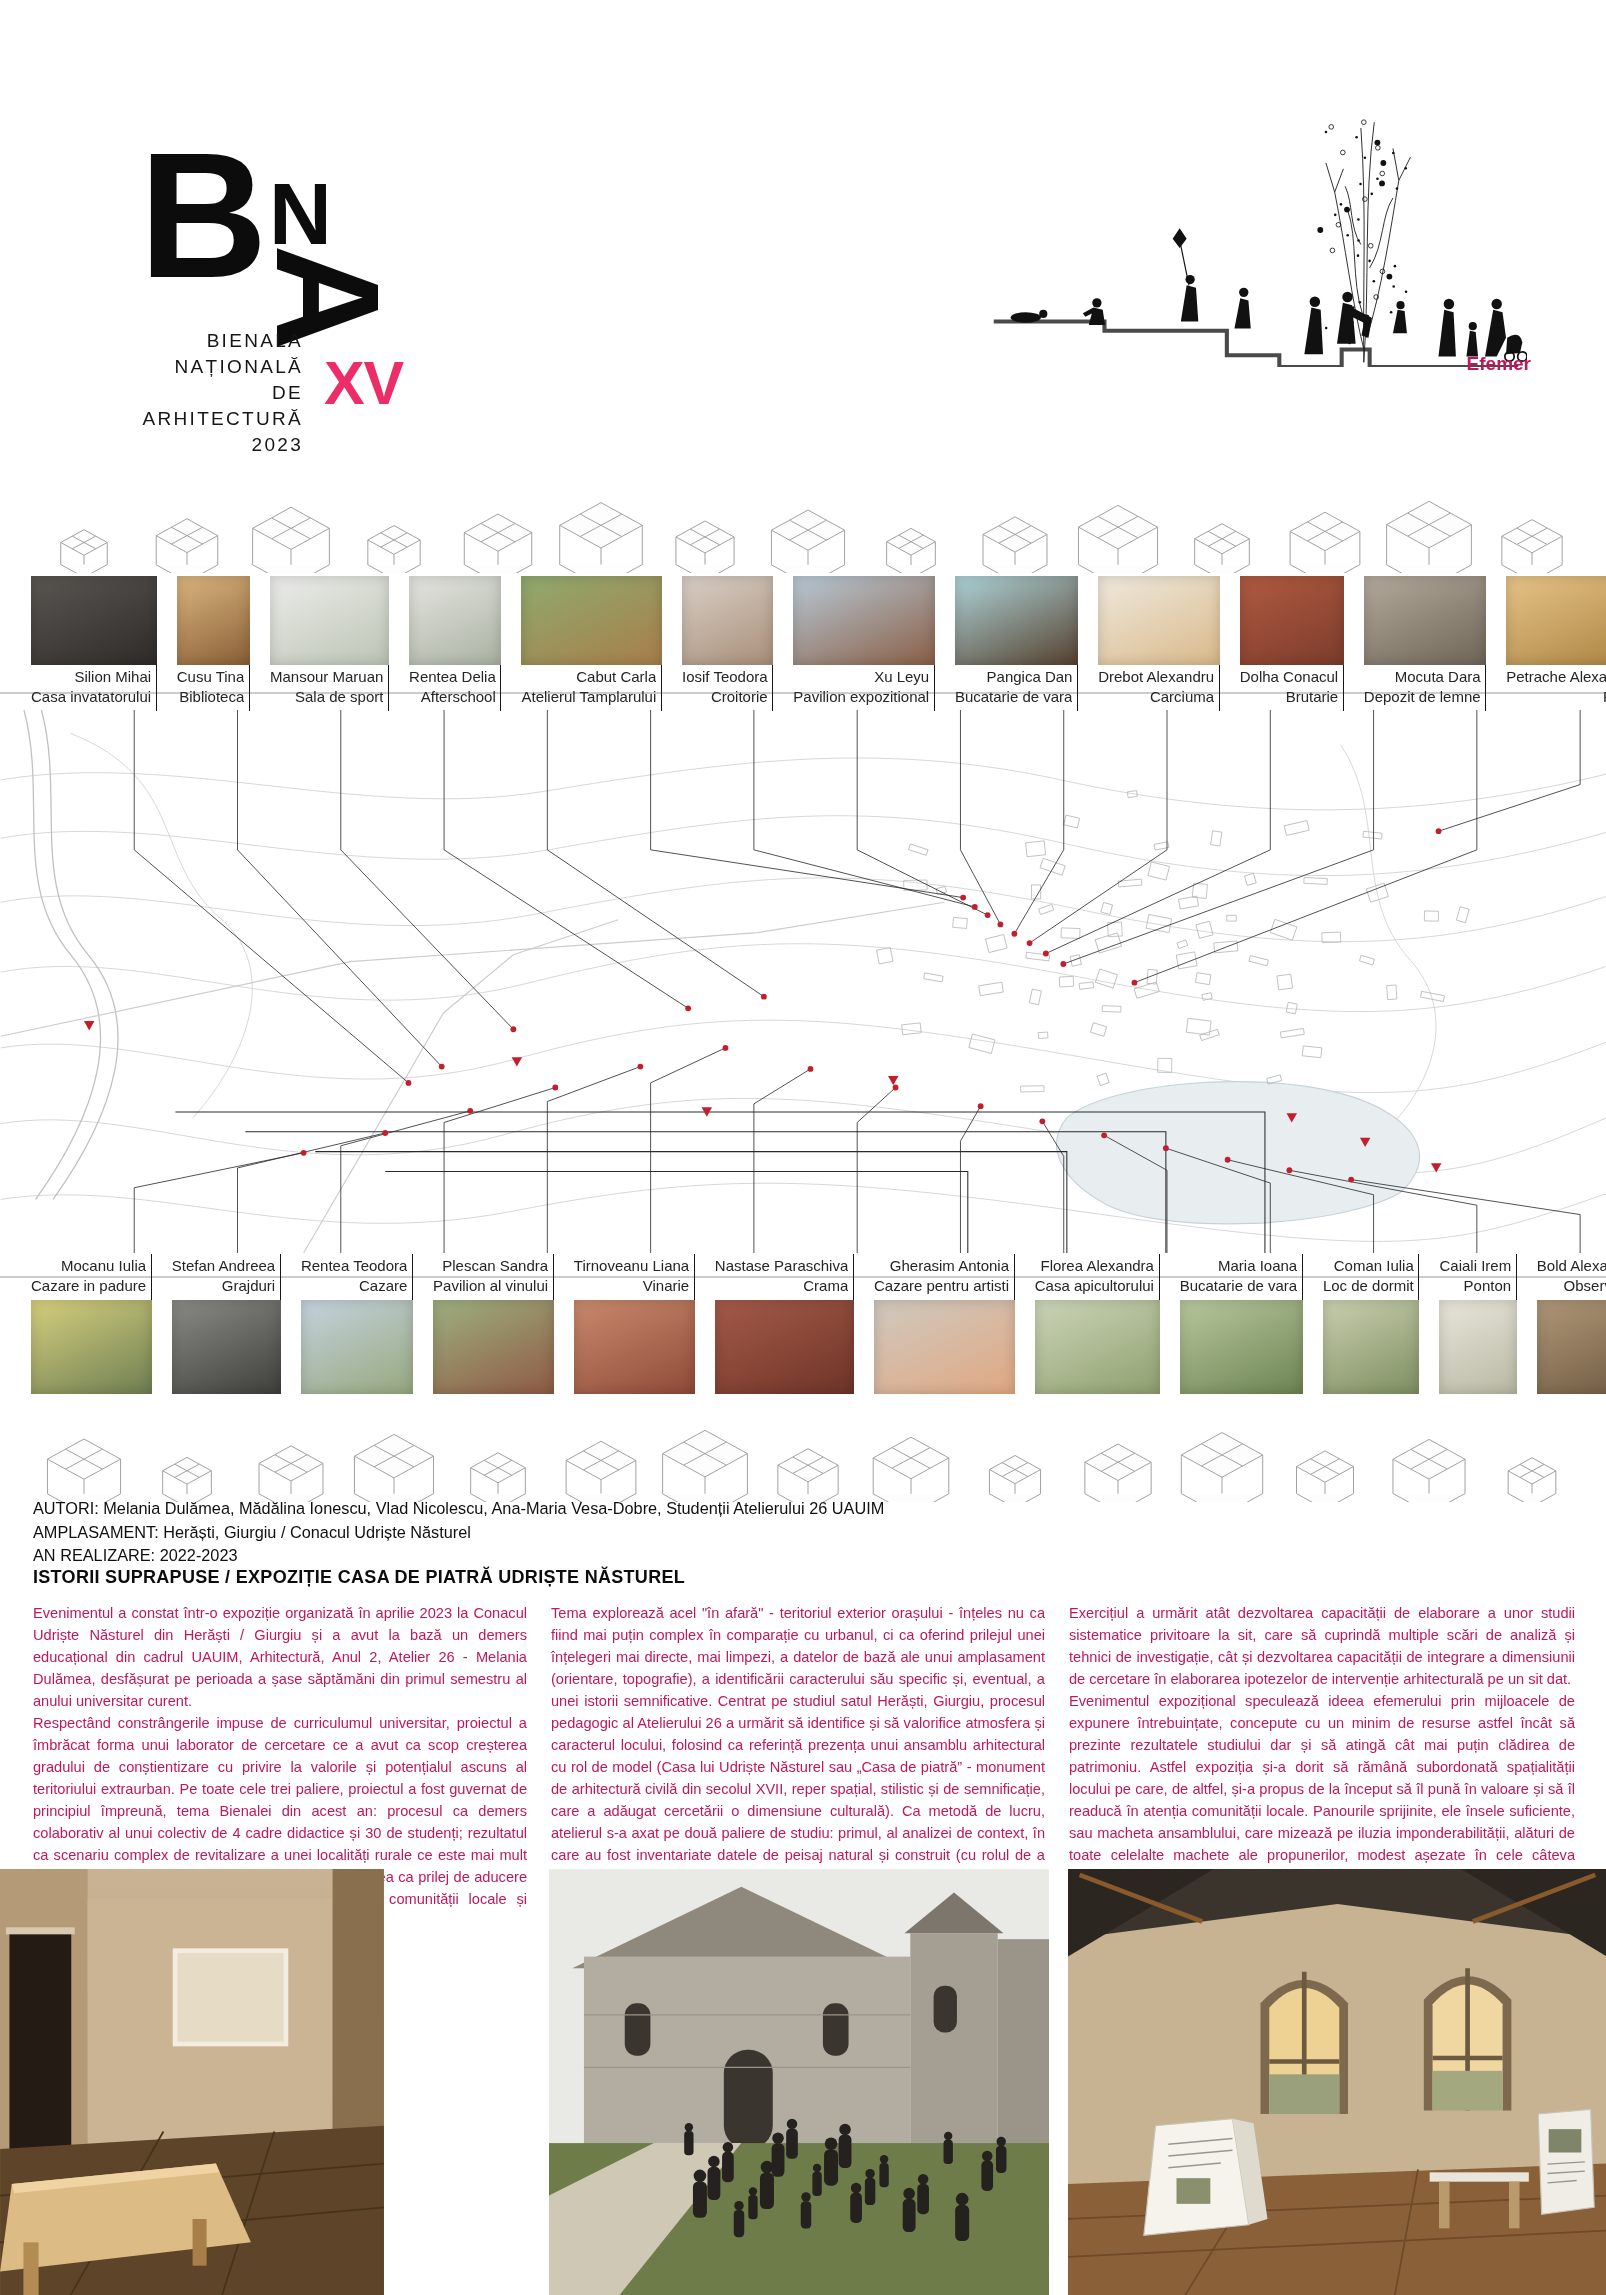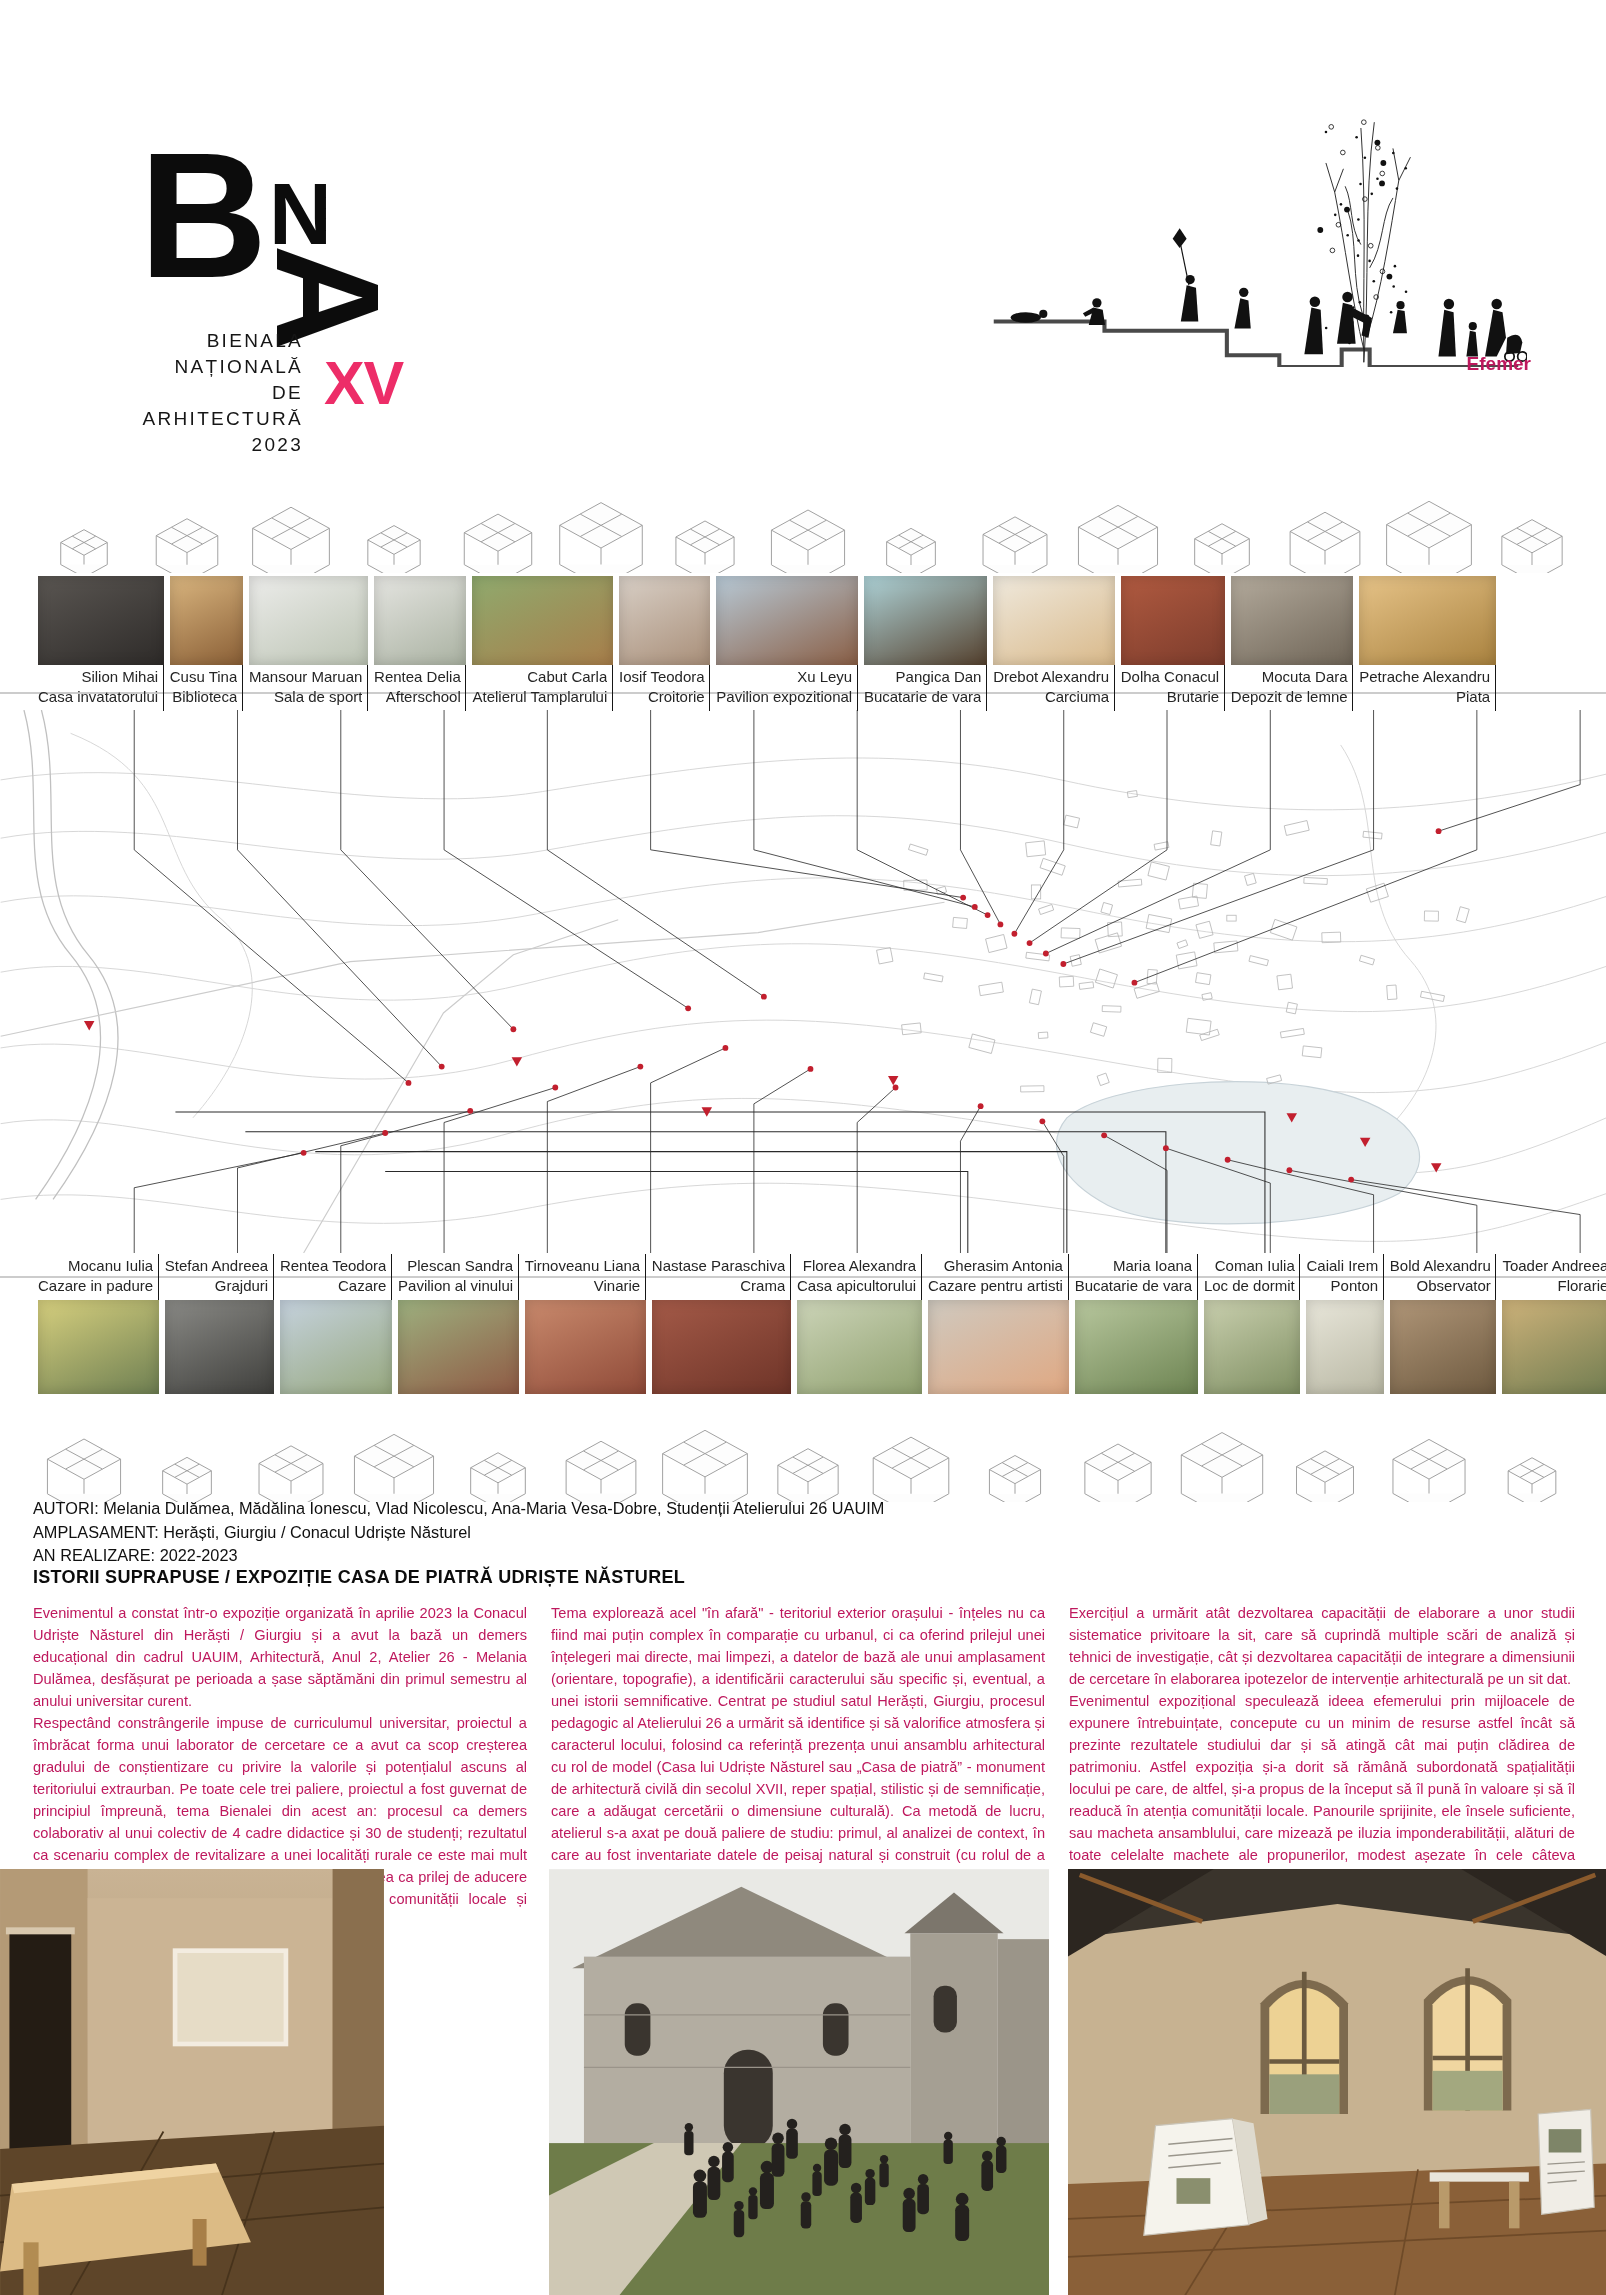--- a/index.html
+++ b/index.html
@@ -15,22 +15,22 @@
   .logo-edition{position:absolute;left:324px;top:348px;font-size:61px;font-weight:700;letter-spacing:-1.2px;}
   .event-label{position:absolute;left:1414px;top:353px;width:117px;text-align:right;
     font-size:19px;font-weight:700;color:#be185d;}
   .header-illustration{position:absolute;left:985px;top:93px;}
   
   .axon-row{position:absolute;left:33px;width:1550px;display:grid;
     grid-template-columns:repeat(15,1fr);gap:2.3px;align-items:end;justify-items:center;}
   #axonA{top:465px;height:108px;}
   #axonB{top:1398px;height:98px;}
   
-  .proj-row{position:absolute;left:38px;width:1550px;display:grid;
-    grid-template-columns:repeat(15,1fr);gap:6px;}
+  .proj-row{position:absolute;left:31px;width:1550px;display:grid;
+    grid-template-columns:repeat(15,1fr);gap:20px;}
   #row1{top:576px;}
   #row2{top:1254px;}
   .cell{display:flex;flex-direction:column;position:relative;}
   .thumb{height:89px;position:relative;box-shadow:inset 0 0 14px rgba(0,0,0,.18);}
   #row2 .thumb{height:94px;}
   .caption{height:44px;padding:2.3px 4.7px 0 0;text-align:right;border-right:1.7px solid #161616;
     font-size:15px;line-height:20px;position:relative;z-index:2;color:#252525;}
   .cap-name,.cap-project{white-space:nowrap;overflow:hidden;}
   .gray-rule{position:absolute;left:0;width:1607px;height:2.3px;background:#cccccc;z-index:1;}
   
@@ -662,31 +662,31 @@
       </div>
       <div class="cell">
         <div class="caption">
           <div class="cap-name">Nastase Paraschiva</div>
           <div class="cap-project">Crama</div>
         </div>
         <div class="thumb" style="background: linear-gradient(155deg, rgb(164, 90, 72) 0%, rgb(110, 52, 40) 100%);"></div>
       </div>
       <div class="cell">
         <div class="caption">
+          <div class="cap-name">Gherasim Antonia</div>
+          <div class="cap-project">Cazare pentru artisti</div>
+        </div>
+        <div class="thumb" style="background: linear-gradient(155deg, rgb(207, 201, 191) 0%, rgb(224, 168, 130) 100%);"></div>
+      </div>
+      <div class="cell">
+        <div class="caption">
           <div class="cap-name">Florea Alexandra</div>
           <div class="cap-project">Casa apicultorului</div>
         </div>
         <div class="thumb" style="background: linear-gradient(155deg, rgb(204, 212, 184) 0%, rgb(143, 160, 110) 100%);"></div>
-      </div>
-      <div class="cell">
-        <div class="caption">
-          <div class="cap-name">Gherasim Antonia</div>
-          <div class="cap-project">Cazare pentru artisti</div>
-        </div>
-        <div class="thumb" style="background: linear-gradient(155deg, rgb(207, 201, 191) 0%, rgb(224, 168, 130) 100%);"></div>
       </div>
       <div class="cell">
         <div class="caption">
           <div class="cap-name">Maria Ioana</div>
           <div class="cap-project">Bucatarie de vara</div>
         </div>
         <div class="thumb" style="background: linear-gradient(155deg, rgb(184, 199, 158) 0%, rgb(109, 132, 82) 100%);"></div>
       </div>
       <div class="cell">
         <div class="caption">

